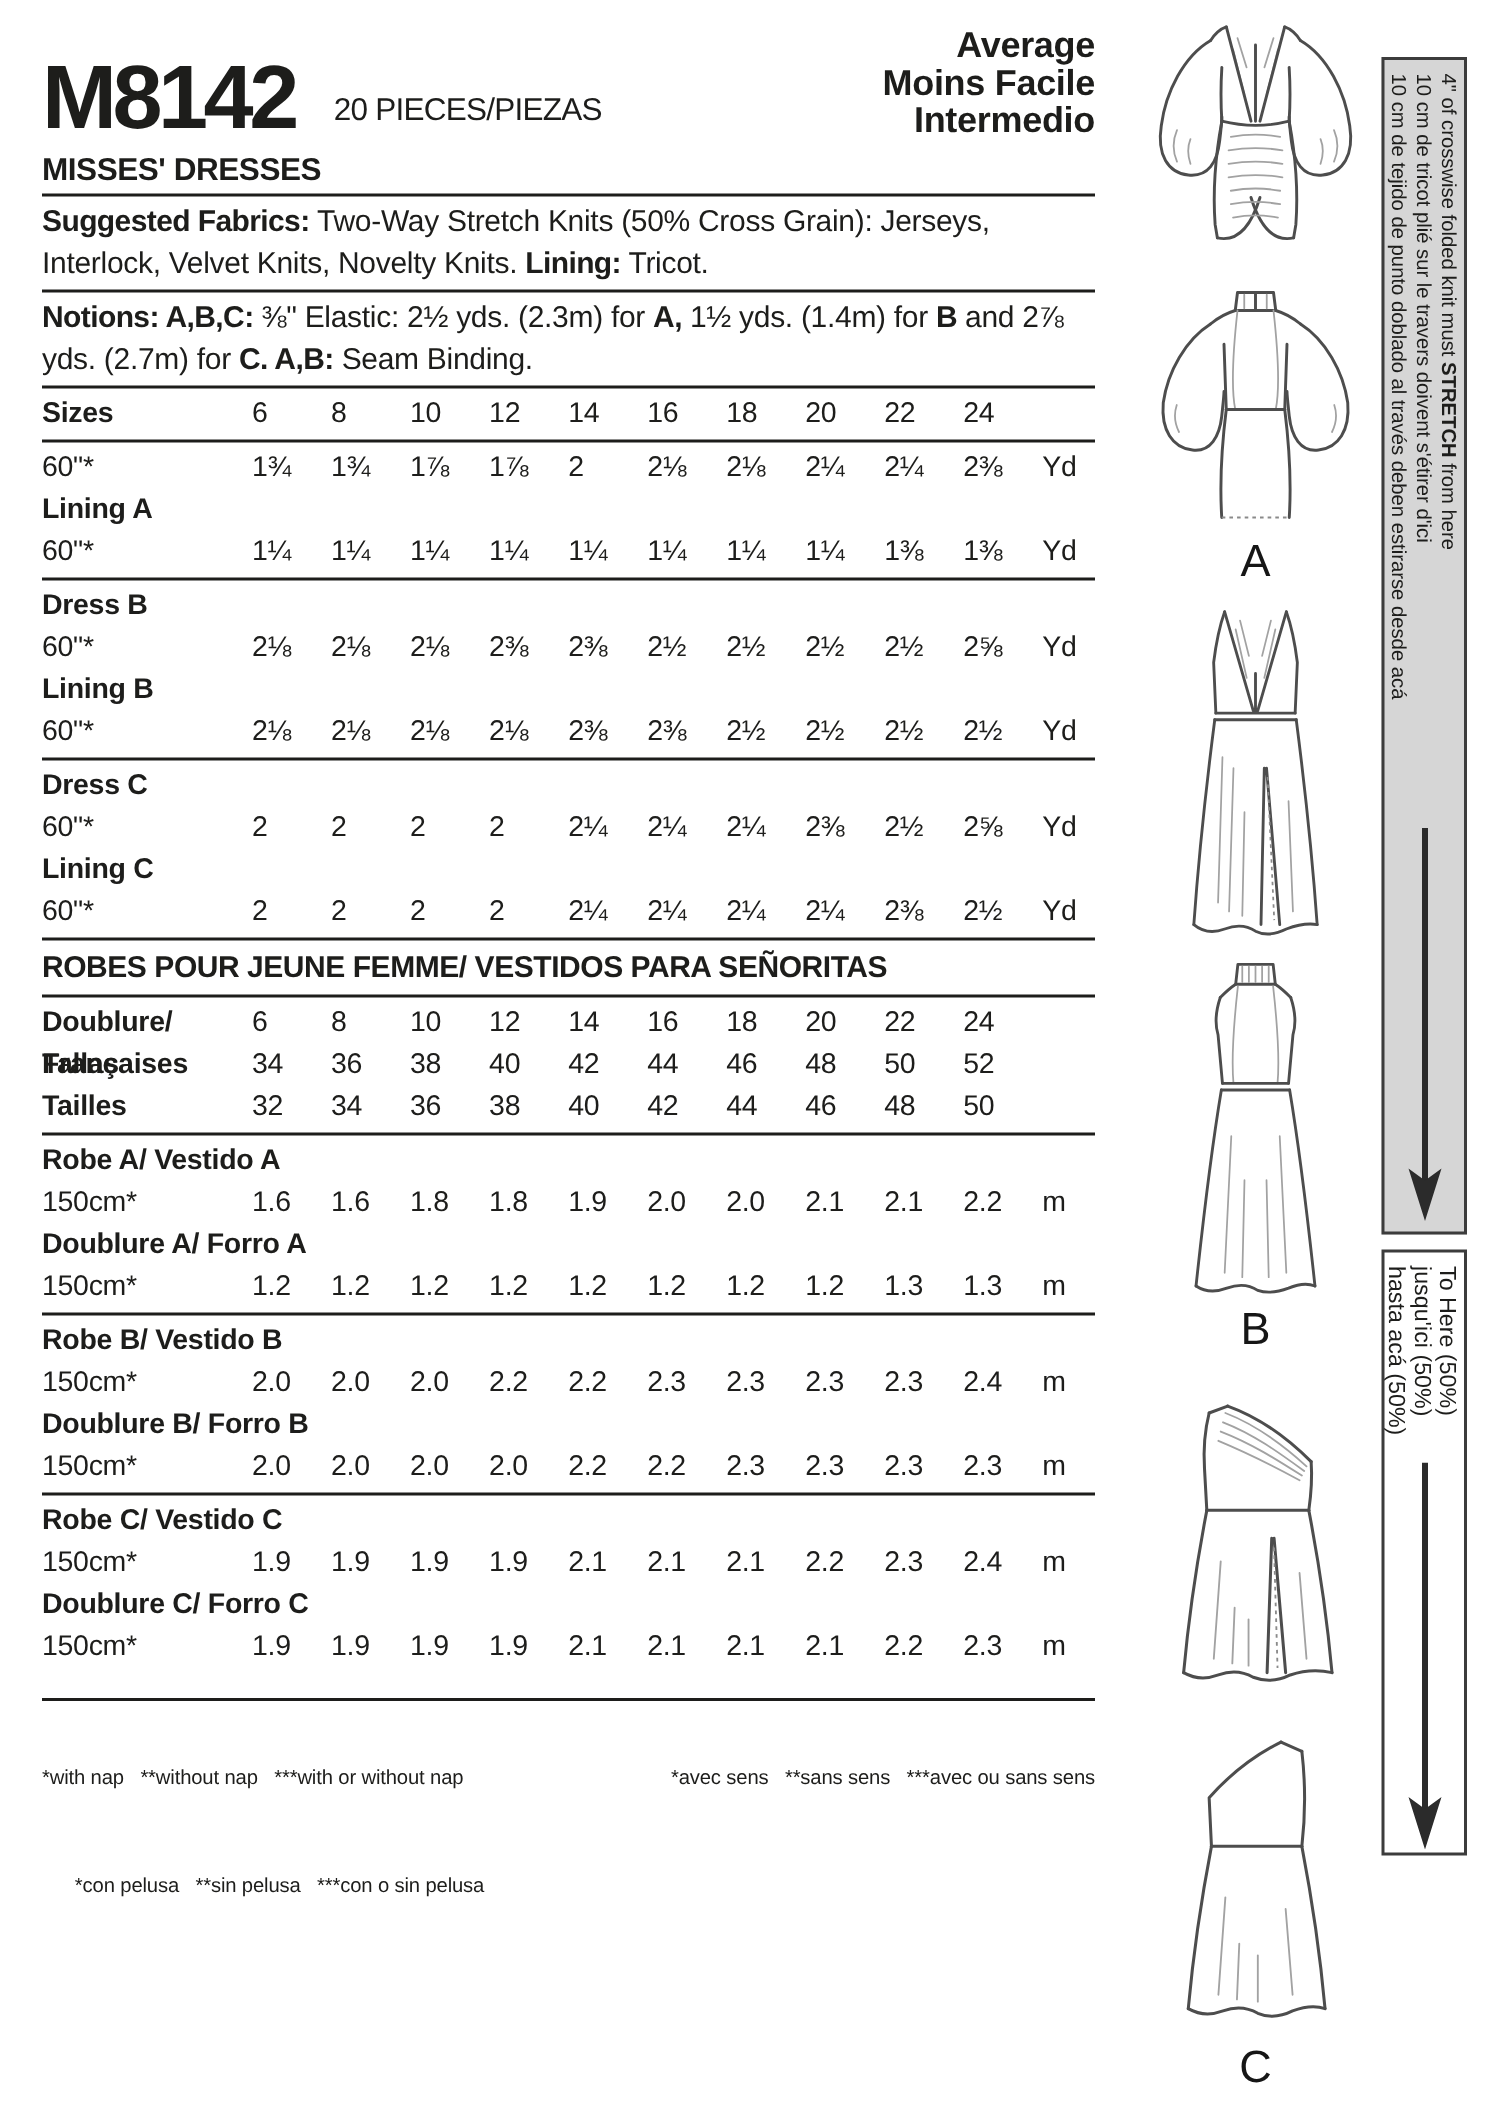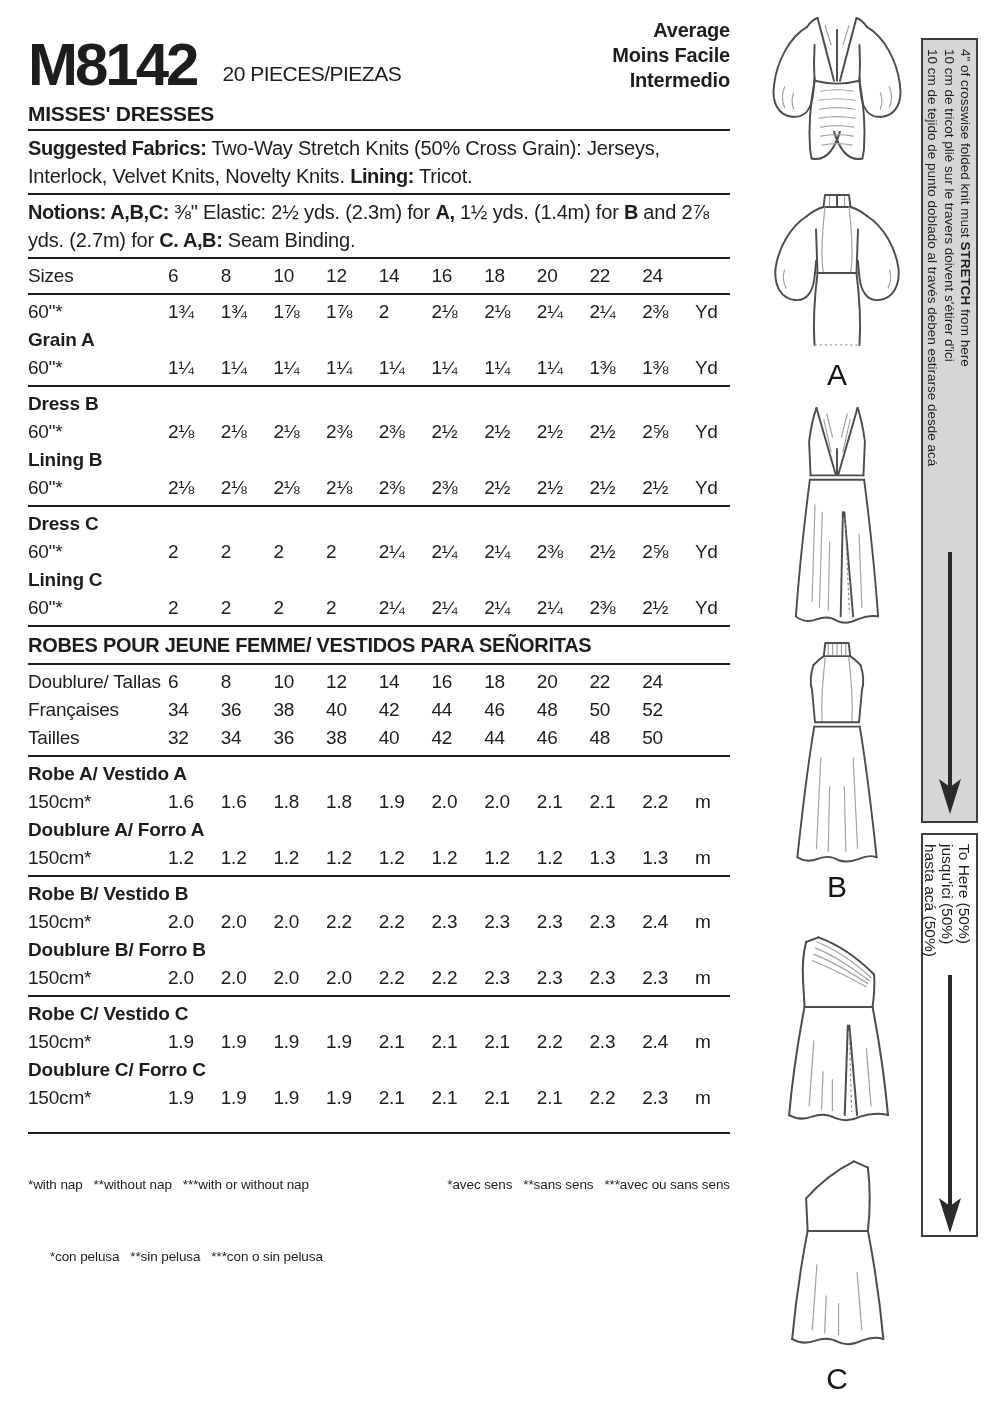--- a/index.html
+++ b/index.html
@@ -8,30 +8,30 @@
     width:1007px; height:1409px; position:relative;
     font-family:"Liberation Sans", sans-serif;
     color:#1d1d1b; letter-spacing:-0.2px; overflow:hidden;
   }
   .content { position:absolute; left:28px; top:14px; width:702px; }
 
   
   .brand-row { display:flex; align-items:flex-end; }
   .pattern-no { font-size:60px; font-weight:800; letter-spacing:-3px; line-height:0.95; }
   .pieces { font-size:21px; font-weight:400; margin-left:26px; padding-bottom:7px; letter-spacing:-0.5px; }
-  .difficulty { margin-left:auto; text-align:right; font-size:20px; font-weight:700; line-height:25px; padding-top:4px; }
+  .difficulty { margin-left:auto; text-align:right; font-size:24px; font-weight:700; line-height:25px; padding-top:4px; }
   .doc-title { font-size:21px; font-weight:700; margin-top:9px; letter-spacing:-0.3px; }
   .rule { border-top:2.5px solid #1d1d1b; margin:3px 0; }
   p.blk { font-size:20px; line-height:28px; margin:2px 0; }
   p.blk b { letter-spacing:-0.4px; }
 
   
   .trow { display:flex; height:28px; line-height:28px; font-size:19px; }
   .tlabel { width:140px; flex:0 0 140px; }
-  .bold { font-weight:400; }
+  .bold { font-weight:700; }
   .cells { display:flex; }
   .cell { width:52.7px; flex:0 0 52.7px; }
   .unit { width:44px; }
   .name-row { font-weight:700; }
   .metric-title { font-size:20px; font-weight:700; height:30px; line-height:30px; letter-spacing:-0.3px; }
   .rule.pushed { margin-top:20px; }
 
   
   .footnotes { font-size:13.5px; line-height:18px; margin-top:6px; white-space:pre-wrap; letter-spacing:-0.1px; }
   .fn-row1 { display:flex; justify-content:space-between;text-align:center; }
@@ -107,21 +107,21 @@
           <span class="cell">2</span>
           <span class="cell">2⅛</span>
           <span class="cell">2⅛</span>
           <span class="cell">2¼</span>
           <span class="cell">2¼</span>
           <span class="cell">2⅜</span>
         </span>
         <span class="unit">Yd</span>
       </div>
     <div class="trow name-row">
-        <span class="tlabel">Grain A</span>
+        <span class="tlabel">Lining A</span>
       </div>
     <div class="trow">
         <span class="tlabel">60"*</span>
         <span class="cells">
           <span class="cell">1¼</span>
           <span class="cell">1¼</span>
           <span class="cell">1¼</span>
           <span class="cell">1¼</span>
           <span class="cell">1¼</span>
           <span class="cell">1¼</span>

